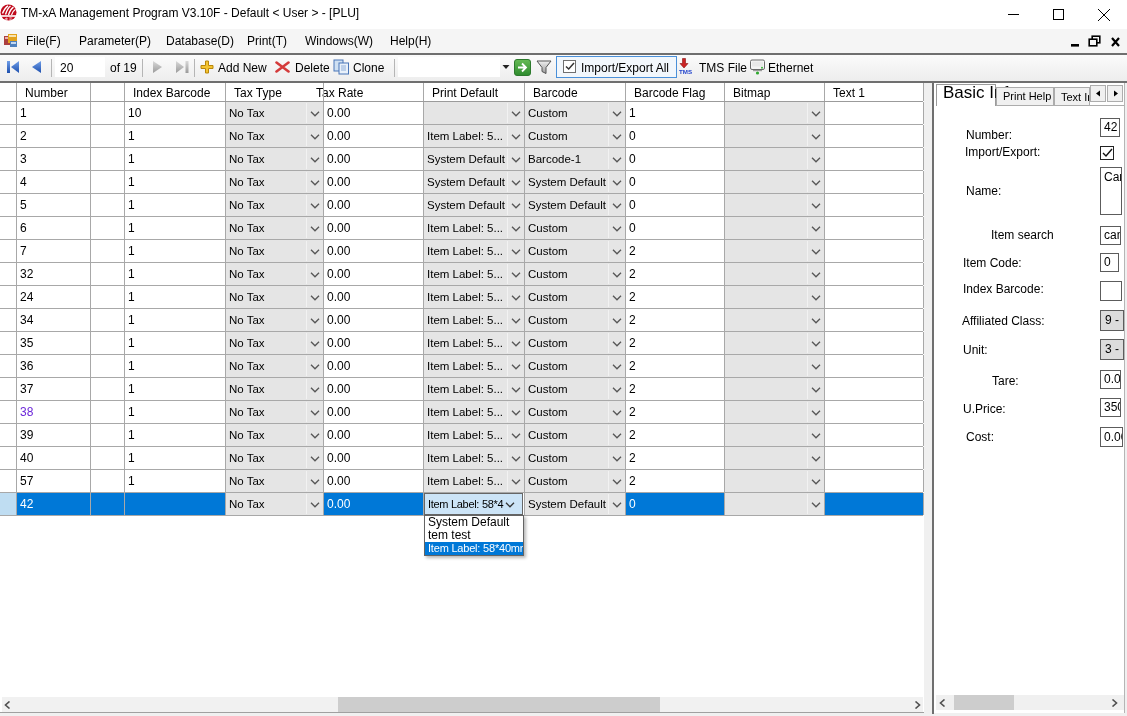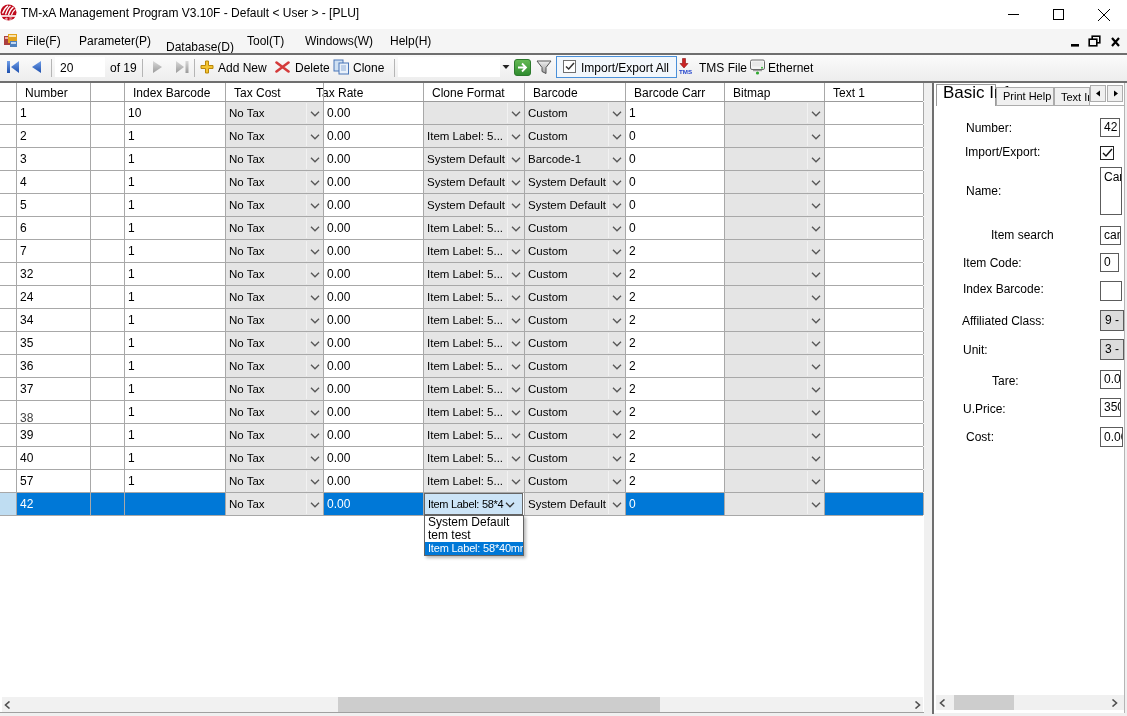--- a/index.html
+++ b/index.html
@@ -34,22 +34,22 @@
 <svg class="abs" style="left:4px;top:34px" width="14" height="14" viewBox="0 0 14 14">
 <rect x="0" y="2" width="6" height="9" fill="#ab3f3f"></rect>
 <rect x="1" y="3" width="4" height="2" fill="#e8b0b0"></rect>
 <rect x="4" y="0" width="9" height="9" fill="#e3a21a"></rect>
 <rect x="5" y="1" width="7" height="2" fill="#f7e3b0"></rect>
 <rect x="6" y="7" width="7" height="6" fill="#4f81bd"></rect>
 <rect x="7" y="8" width="5" height="2" fill="#c5d9f1"></rect>
 </svg>
 <div class="lbl" style="left:26px;top:34px">File(F)</div>
 <div class="lbl" style="left:79px;top:34px">Parameter(P)</div>
-<div class="lbl" style="left:166px;top:40px">Database(D)</div>
-<div class="lbl" style="left:247px;top:34px">Tool(T)</div>
+<div class="lbl" style="left:166px;top:34px">Database(D)</div>
+<div class="lbl" style="left:247px;top:34px">Print(T)</div>
 <div class="lbl" style="left:305px;top:34px">Windows(W)</div>
 <div class="lbl" style="left:390px;top:34px">Help(H)</div>
 <svg class="abs" style="left:1066px;top:35px" width="60" height="13" viewBox="0 0 60 13">
     <rect x="5" y="9" width="8" height="2.6" fill="#000"></rect>
     <rect x="26.2" y="1.2" width="7.6" height="6.6" fill="none" stroke="#000" stroke-width="1.6"></rect>
     <rect x="23.2" y="4.2" width="7.6" height="6.6" fill="#f5f5f5" stroke="#000" stroke-width="1.6"></rect>
     <path d="M46 3 L53 11 M53 3 L46 11" stroke="#000" stroke-width="2.2"></path>
   </svg>
 <div class="abs" style="left:0;top:53px;width:1127px;height:2px;background:#6f6f6f"></div>
 <div class="abs" style="left:0;top:55px;width:1127px;height:26px;background:linear-gradient(#fbfbfb,#ededed)"></div>
@@ -151,25 +151,25 @@
 <rect x="3" y="2.5" width="11" height="5" rx="0.8" fill="#e8e8e8"></rect>
 <circle cx="13" cy="8.8" r="1" fill="#3cb43c"></circle>
 <rect x="4" y="11" width="9" height="1.2" fill="#9a9a9a"></rect>
 <circle cx="8.5" cy="14" r="1.6" fill="#2fa82f"></circle>
 </svg>
 <div class="lbl" style="left:768px;top:61px">Ethernet</div>
 <div class="abs" style="left:0;top:81px;width:1127px;height:2px;background:#6f6f6f"></div>
 <div class="abs" style="left:0;top:83px;width:925px;height:630px;background:#fff"></div>
 <div class="lbl" style="left:25px;top:86px">Number</div>
 <div class="lbl" style="left:133px;top:86px">Index Barcode</div>
-<div class="lbl" style="left:234px;top:86px">Tax Cost</div>
+<div class="lbl" style="left:234px;top:86px">Tax Type</div>
 <div class="lbl" style="left:316px;top:86px">Tax Rate</div>
-<div class="lbl" style="left:432px;top:86px">Clone Format</div>
+<div class="lbl" style="left:432px;top:86px">Print Default</div>
 <div class="lbl" style="left:533px;top:86px">Barcode</div>
-<div class="lbl" style="left:634px;top:86px">Barcode Carr</div>
+<div class="lbl" style="left:634px;top:86px">Barcode Flag</div>
 <div class="lbl" style="left:733px;top:86px">Bitmap</div>
 <div class="lbl" style="left:833px;top:86px">Text 1</div>
 <div class="abs" style="left:16px;top:83px;width:1px;height:18px;background:#a8a8a8"></div>
 <div class="abs" style="left:90px;top:83px;width:1px;height:18px;background:#a8a8a8"></div>
 <div class="abs" style="left:124px;top:83px;width:1px;height:18px;background:#a8a8a8"></div>
 <div class="abs" style="left:225px;top:83px;width:1px;height:18px;background:#a8a8a8"></div>
 <div class="abs" style="left:323px;top:83px;width:1px;height:18px;background:#a8a8a8"></div>
 <div class="abs" style="left:423px;top:83px;width:1px;height:18px;background:#a8a8a8"></div>
 <div class="abs" style="left:524px;top:83px;width:1px;height:18px;background:#a8a8a8"></div>
 <div class="abs" style="left:625px;top:83px;width:1px;height:18px;background:#a8a8a8"></div>
@@ -572,21 +572,21 @@
 <svg class="abs" style="left:612px;top:387px" width="10" height="6" viewBox="0 0 10 6">
     <path d="M1 0.8 L5 4.8 L9 0.8" fill="none" stroke="#565656" stroke-width="1.3"></path>
   </svg>
 <div class="abs cell" style="left:625px;top:378px;width:99px;height:22px;color:#000;">2</div>
 <div class="abs" style="left:724px;top:378px;width:100px;height:22px;background:#e5e5e5">
     <div class="abs" style="right:16px;top:1px;bottom:1px;width:1px;background:#f2f2f2"></div>
   </div>
 <svg class="abs" style="left:811px;top:387px" width="10" height="6" viewBox="0 0 10 6">
     <path d="M1 0.8 L5 4.8 L9 0.8" fill="none" stroke="#565656" stroke-width="1.3"></path>
   </svg>
-<div class="abs cell" style="left:16px;top:401px;width:74px;height:22px;color:#404040;margin-top:6px;">38</div>
+<div class="abs cell" style="left:16px;top:401px;width:74px;height:22px;color:#6d28d9;">38</div>
 <div class="abs cell" style="left:124px;top:401px;width:101px;height:22px;color:#000;">1</div>
 <div class="abs" style="left:225px;top:401px;width:98px;height:22px;background:#e5e5e5">
     <div class="ct">No Tax</div>
     <div class="abs" style="right:16px;top:1px;bottom:1px;width:1px;background:#f2f2f2"></div>
   </div>
 <svg class="abs" style="left:310px;top:410px" width="10" height="6" viewBox="0 0 10 6">
     <path d="M1 0.8 L5 4.8 L9 0.8" fill="none" stroke="#565656" stroke-width="1.3"></path>
   </svg>
 <div class="abs cell" style="left:323px;top:401px;width:100px;height:22px;color:#000;">0.00</div>
 <div class="abs" style="left:423px;top:401px;width:101px;height:22px;background:#e5e5e5">
@@ -980,21 +980,21 @@
   </div>
 <div class="abs" style="left:996px;top:105px;width:128px;height:1px;background:#acacac"></div>
 <div class="abs" style="left:1090px;top:85px;width:16px;height:17px;background:#f0f0f0;border:1px solid #adadad"></div>
 <div class="abs" style="left:1107px;top:85px;width:16px;height:17px;background:#f0f0f0;border:1px solid #adadad"></div>
 <svg class="abs" style="left:1095px;top:90px" width="6" height="7" viewBox="0 0 6 7">
     <path d="M5 0.5 L1 3.5 L5 6.5 Z" fill="#000"></path>
   </svg>
 <svg class="abs" style="left:1113px;top:90px" width="6" height="7" viewBox="0 0 6 7">
     <path d="M1 0.5 L5 3.5 L1 6.5 Z" fill="#000"></path>
   </svg>
-<div class="lbl" style="left:966px;top:121px">Number:</div>
+<div class="lbl" style="left:966px;top:128px">Number:</div>
 <div class="lbl" style="left:965px;top:145px">Import/Export:</div>
 <div class="lbl" style="left:966px;top:184px">Name:</div>
 <div class="lbl" style="left:991px;top:228px">Item search</div>
 <div class="lbl" style="left:963px;top:256px">Item Code:</div>
 <div class="lbl" style="left:963px;top:282px">Index Barcode:</div>
 <div class="lbl" style="left:962px;top:314px">Affiliated Class:</div>
 <div class="lbl" style="left:963px;top:343px">Unit:</div>
 <div class="lbl" style="left:992px;top:374px">Tare:</div>
 <div class="lbl" style="left:963px;top:402px">U.Price:</div>
 <div class="lbl" style="left:966px;top:430px">Cost:</div>

